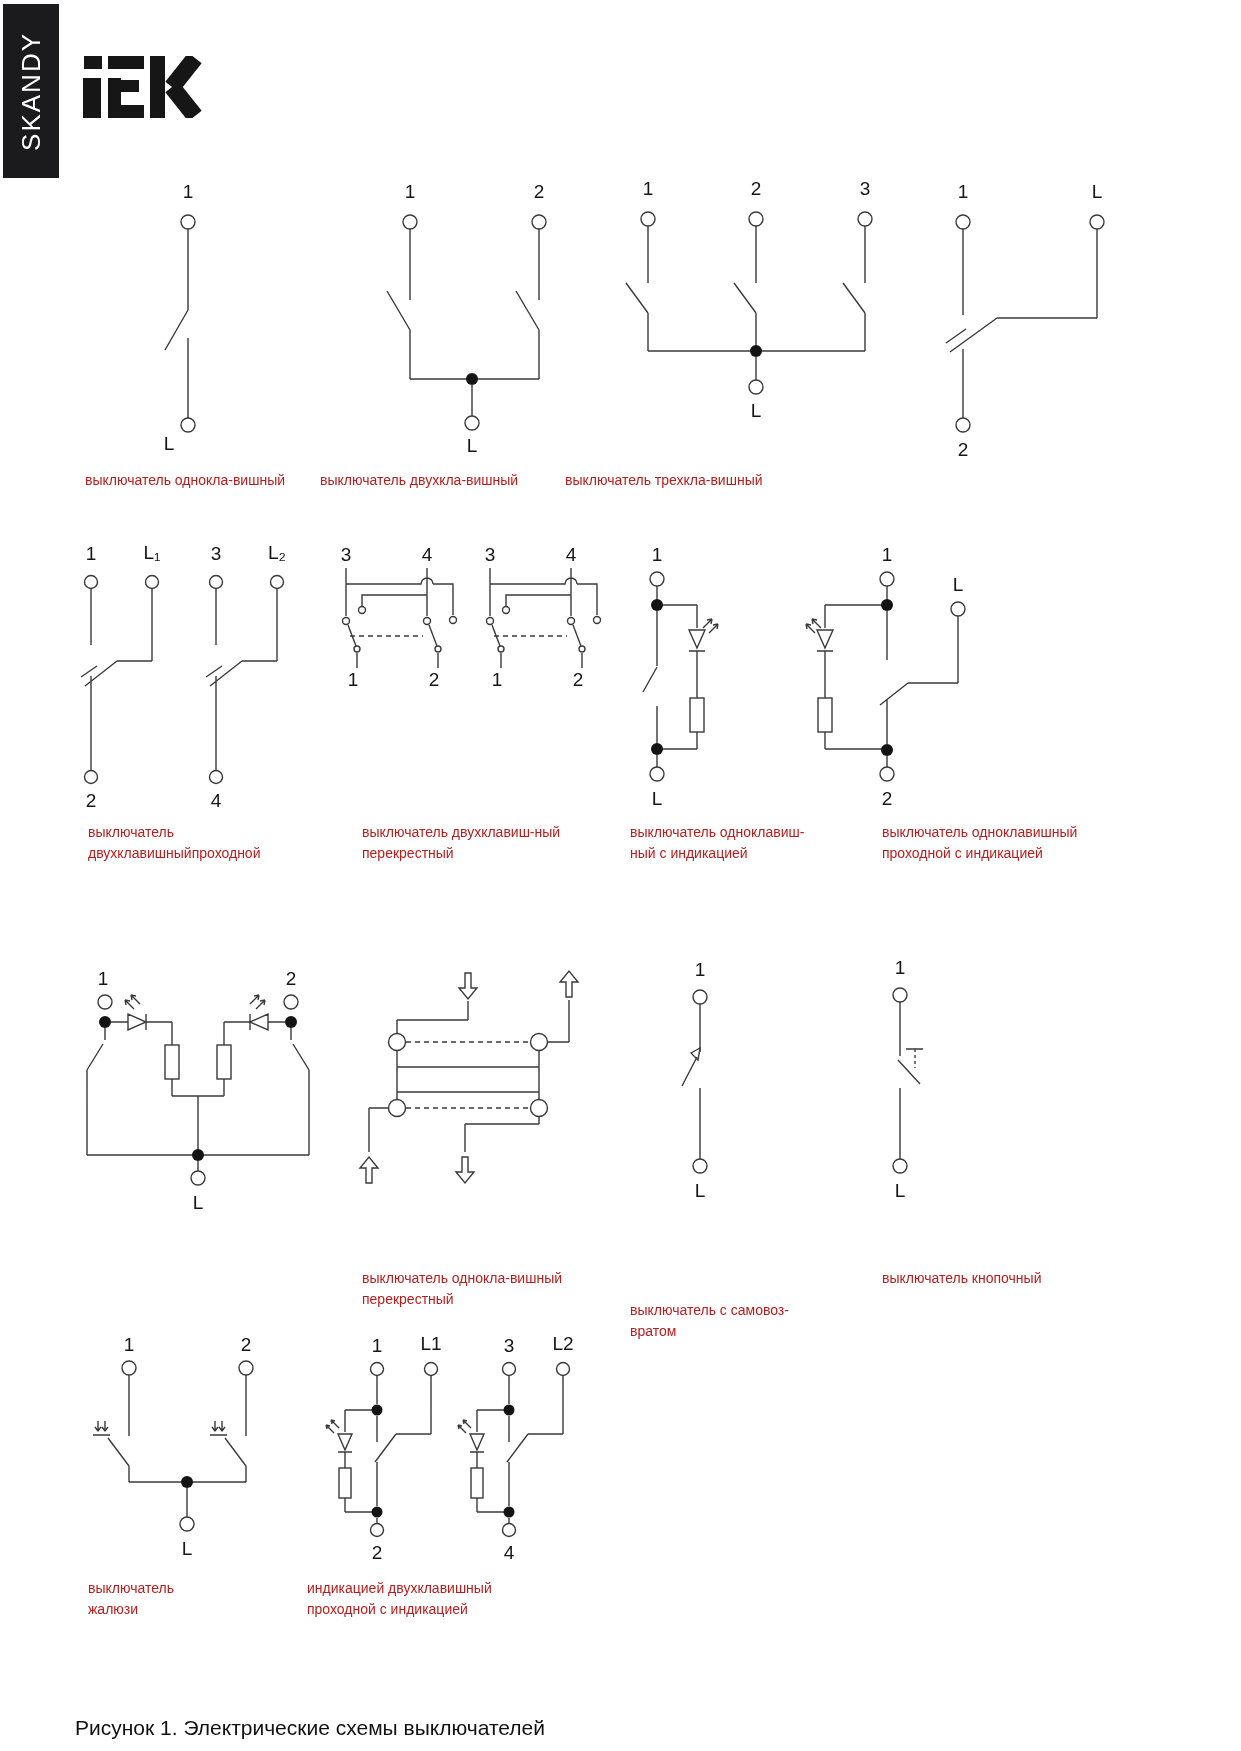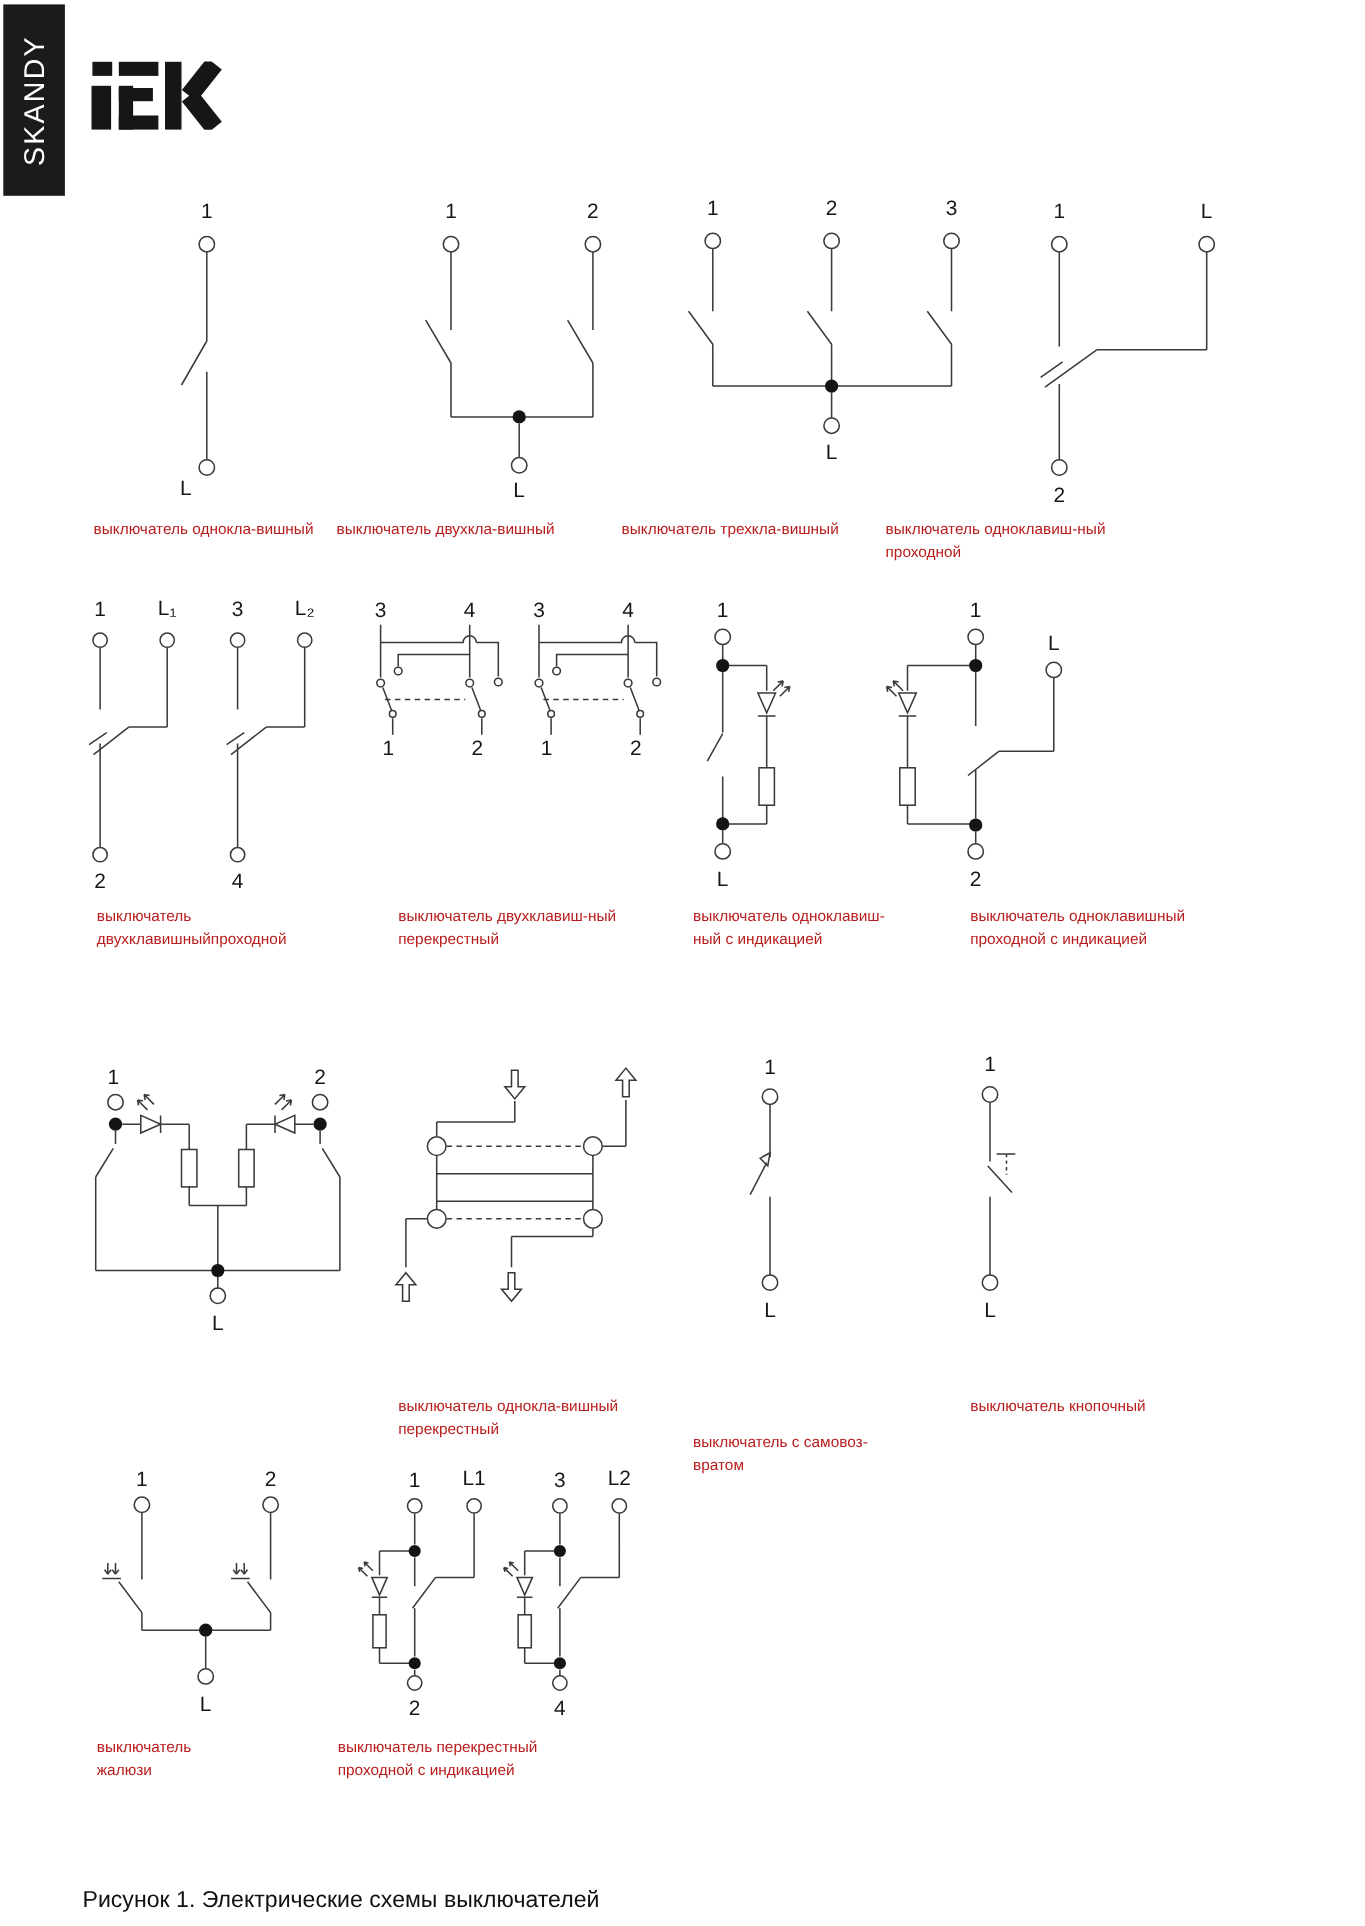--- a/index.html
+++ b/index.html
@@ -247,32 +247,28 @@
         <circle class="dot" cx="509" cy="1512" r="5.5"></circle>
       <circle class="term" cx="509" cy="1530" r="6.5"></circle>
       <text class="tl" x="509" y="1559">4</text>
     </g>
   </svg>
 
   <div class="cap" style="left:85px;top:470px">
       <div>выключатель однокла-вишный</div>
       <div></div>
     </div>
-  <div class="cap" style="left:306px;top:470px">
+  <div class="cap" style="left:320px;top:470px">
       <div>выключатель двухкла-вишный</div>
       <div></div>
     </div>
   <div class="cap" style="left:565px;top:470px">
       <div>выключатель трехкла-вишный</div>
       <div></div>
     </div>
-  <div class="cap" style="left:805px;top:470px">
-      <div>выключатель одноклавиш-ный</div>
-      <div>проходной</div>
-    </div>
   <div class="cap" style="left:88px;top:822px">
       <div>выключатель</div>
       <div>двухклавишныйпроходной</div>
     </div>
   <div class="cap" style="left:362px;top:822px">
       <div>выключатель двухклавиш-ный</div>
       <div>перекрестный</div>
     </div>
   <div class="cap" style="left:630px;top:822px">
       <div>выключатель одноклавиш-</div>
@@ -292,18 +288,18 @@
     </div>
   <div class="cap" style="left:882px;top:1268px">
       <div>выключатель кнопочный</div>
       <div></div>
     </div>
   <div class="cap" style="left:88px;top:1578px">
       <div>выключатель</div>
       <div>жалюзи</div>
     </div>
   <div class="cap" style="left:307px;top:1578px">
-      <div>выключатель перекрестный</div>
+      <div>индикацией двухклавишный</div>
       <div>проходной с индикацией</div>
     </div>
 
   <div class="figcap">Рисунок 1. Электрические схемы выключателей</div>
 </div>
 
 </body></html>

